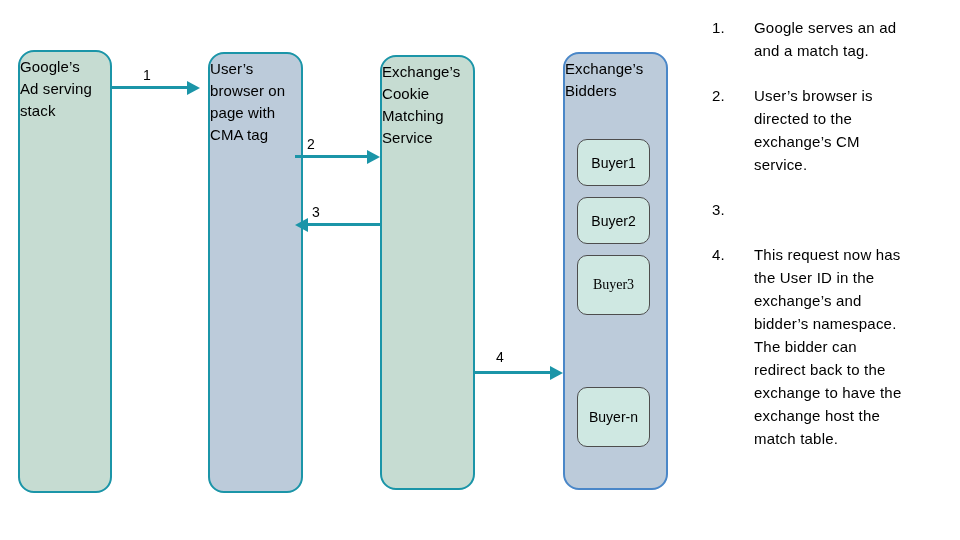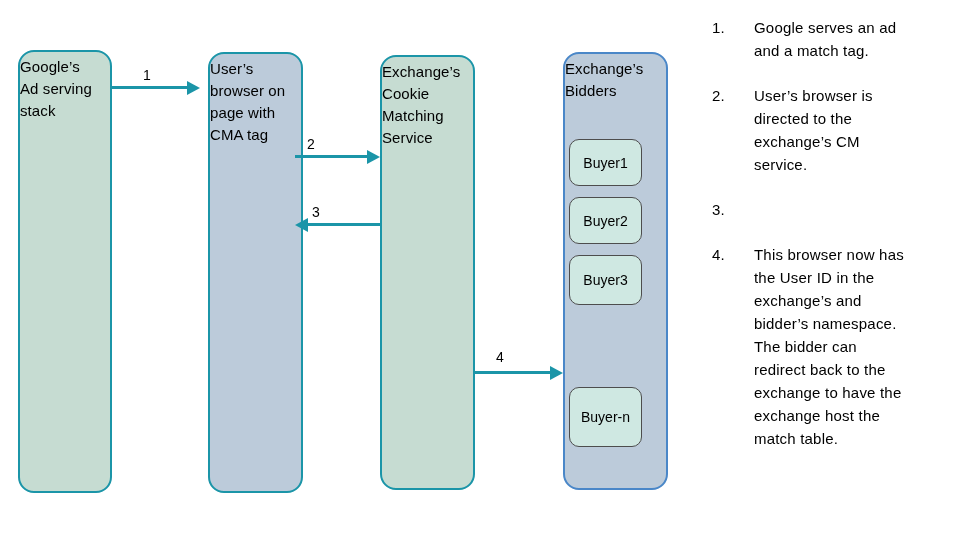--- a/index.html
+++ b/index.html
@@ -41,33 +41,33 @@
     white-space: pre-line;
     letter-spacing: 0.1px;
   }
   .n1 { left: 18px;  top: 50px; width: 94px;  height: 443px; }
   .n2 { left: 200px; top: 52px; width: 95px;  height: 441px; margin-left: 8px; }
   .n3 { left: 380px; top: 55px; width: 95px;  height: 435px; }
   .n4 { left: 563px; top: 52px; width: 105px; height: 438px; }
   
   .buyer {
     position: absolute;
-    left: 4px;
+    left: 12px;
     width: 73px;
     background: var(--buyer-fill);
     border: 1px solid var(--buyer-border);
     border-radius: 10px;
     display: flex;
     align-items: center;
     justify-content: center;
     font-size: 14px;
   }
   .b1 { top: 85px;  height: 47px; }
   .b2 { top: 143px; height: 47px; }
-  .b3 { top: 201px; height: 50px; }
+  .b3 { top: 201px; height: 60px; font-family: Liberation Serif, serif; }
   .bn { top: 333px; height: 60px; }
   
   .arrow {
     position: absolute;
     height: 3px;
     background: var(--accent-teal);
   }
   .arrow .head-right {
     position: absolute;
     right: -12px;
@@ -195,21 +195,21 @@
 exchange’s CM
 service.</div>
     </div>
 
     <div class="step">
       <div class="step-num">3.</div>
     </div>
 
     <div class="step">
       <div class="step-num">4.</div>
-      <div class="step-text">This browser now has
+      <div class="step-text">This request now has
 the User ID in the
 exchange’s and
 bidder’s namespace.
 The bidder can
 redirect back to the
 exchange to have the
 exchange host the
 match table.</div>
     </div>
 

